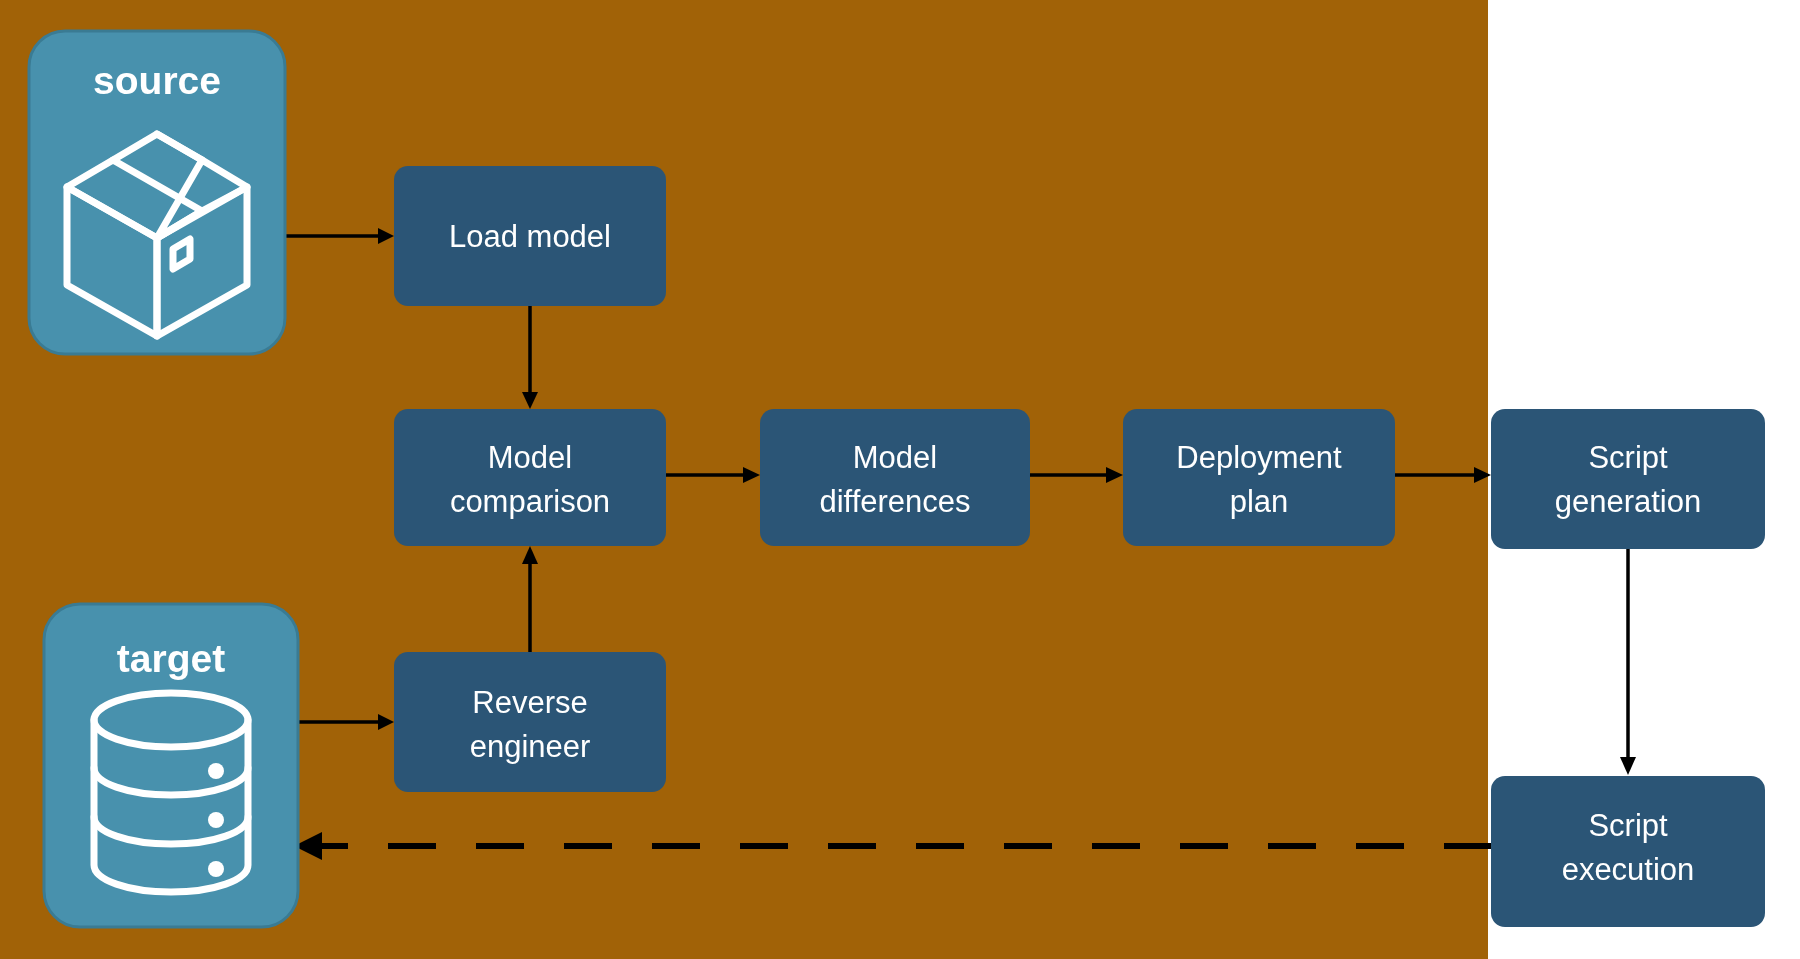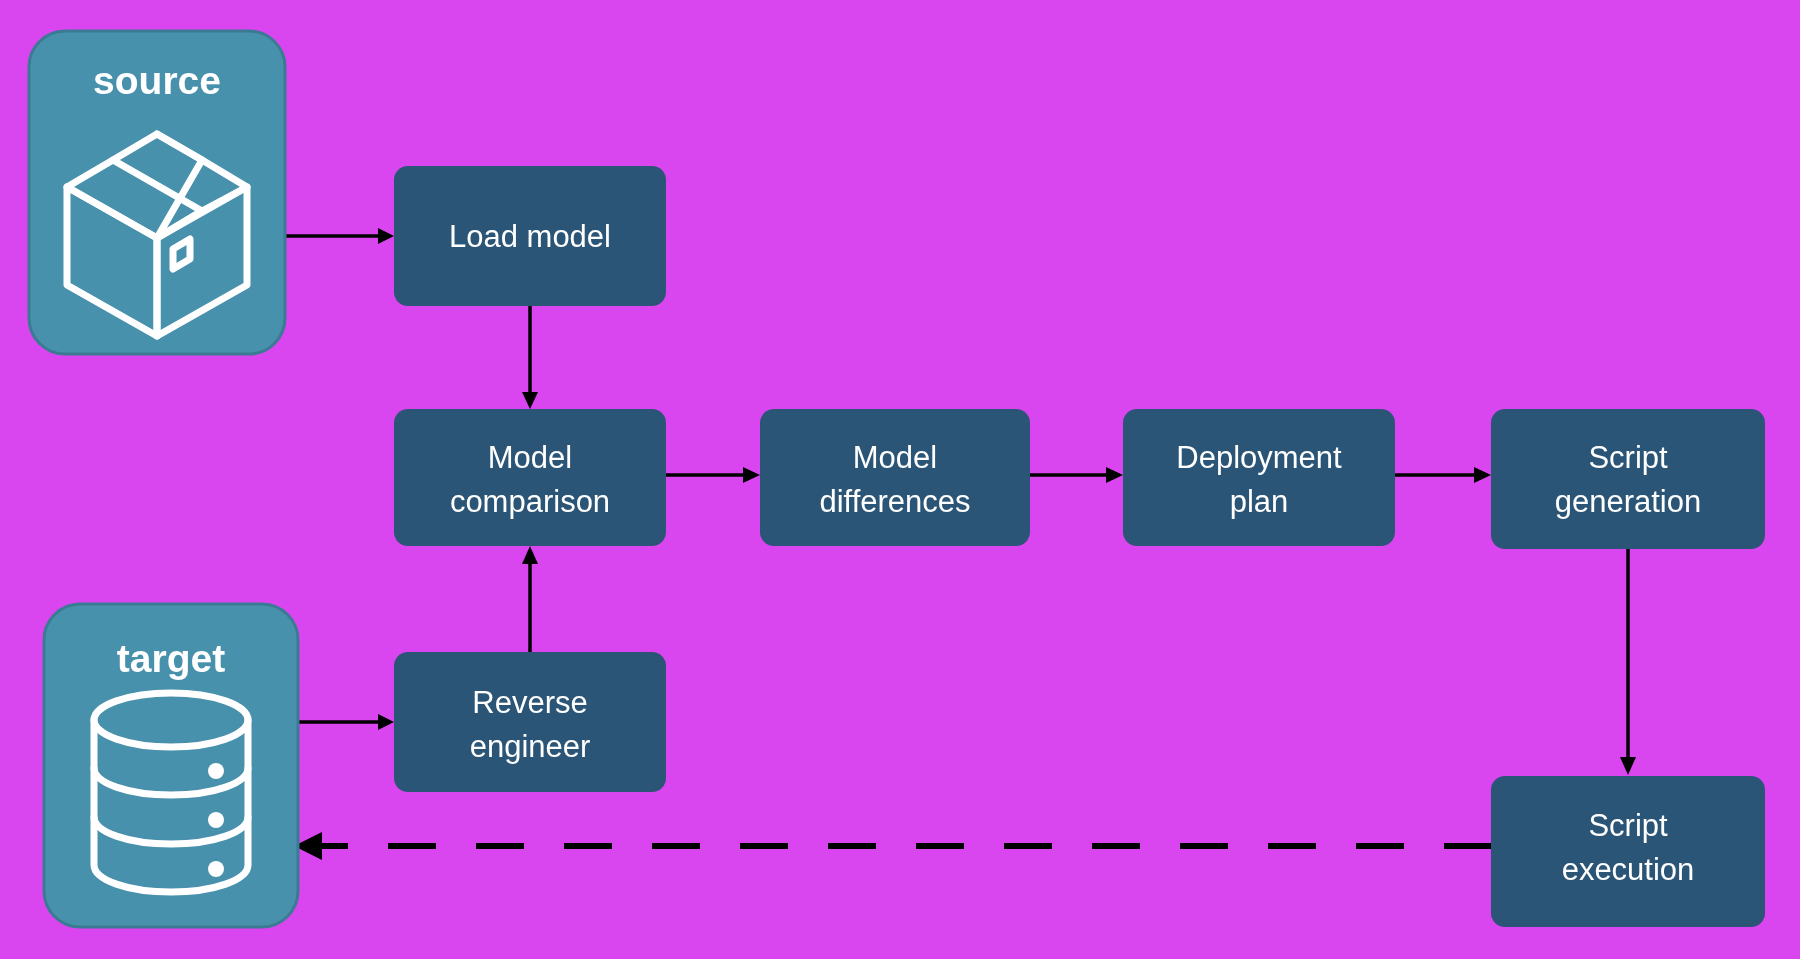--- a/index.html
+++ b/index.html
@@ -9,23 +9,23 @@
     background: #ffffff;
   }
   body {
     width: 1800px;
     height: 959px;
     overflow: hidden;
     font-family: "Liberation Sans", sans-serif;
   }
   #diagram-root {
     position: relative;
-    width: 1800px;
+    width: 1488px;
     height: 959px;
-    background: #d946ef;
+    background: #a16207;
     text-align: center;
   }
   svg.flow {
     display: block;
     width: 1800px;
     height: 959px;
   }
   .endpoint-rect {
     fill: #4891ad;
     stroke: #3a7b93;

